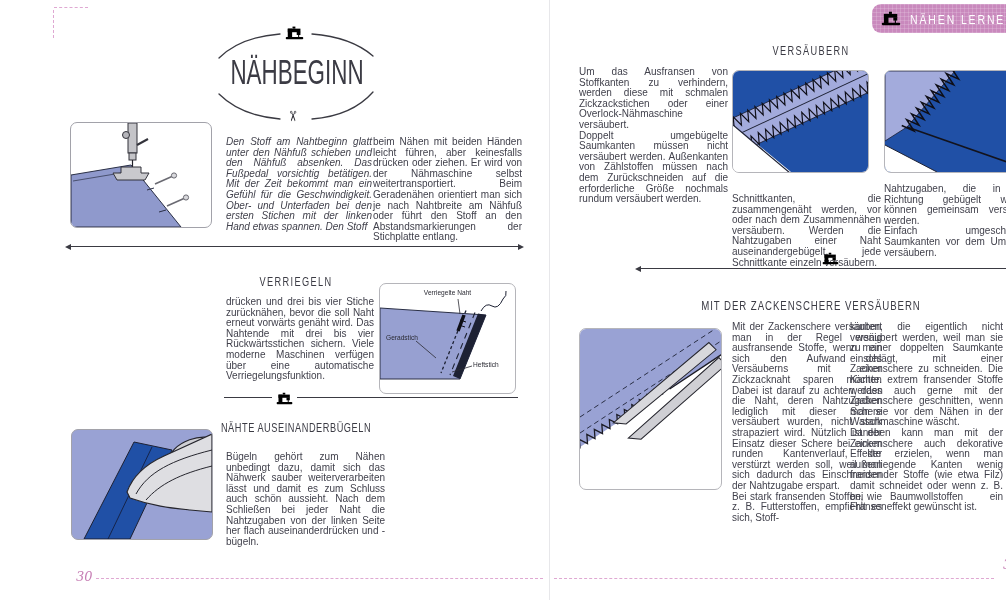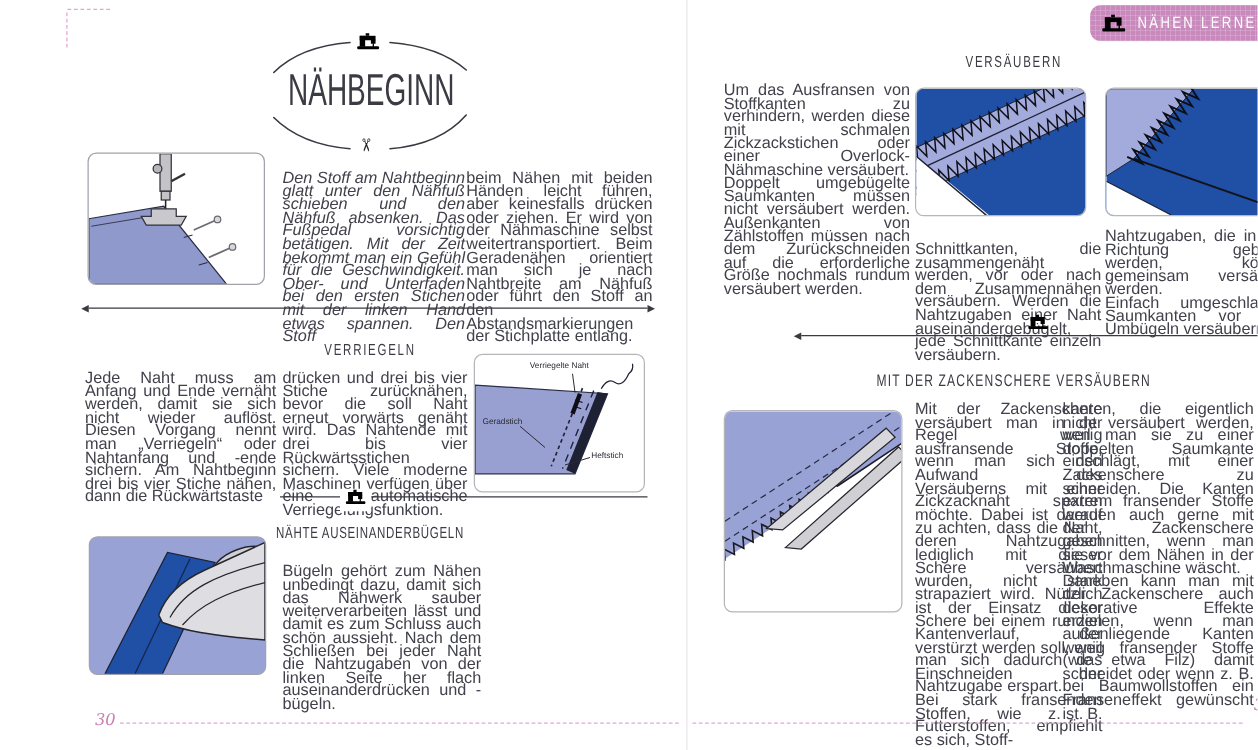--- a/index.html
+++ b/index.html
@@ -1,18 +1,18 @@
 <!DOCTYPE html>
 <html><head>
 <meta charset="utf-8">
 <style>
   html,body{margin:0;padding:0;background:#fff;}
   #spread{position:relative;width:1006px;height:600px;background:#fff;overflow:hidden;
           font-family:"Liberation Sans",sans-serif;color:#41414c;margin-left:46px;}
-  .txt{position:absolute;font-size:13px;line-height:10.6px;color:#41414c;
+  .txt{position:absolute;font-size:10px;line-height:10.6px;color:#41414c;
        text-align:justify;white-space:pre-line;}
   .hd{position:absolute;color:#3b3b44;font-weight:400;text-align:center;
       transform:scale(0.92,1.28);transform-origin:center top;}
   .box{position:absolute;background:#fff;border:1.4px solid #a2a2aa;border-radius:7px;overflow:hidden;}
   .box svg{display:block;width:100%;height:100%;}
   
   #hdr{position:absolute;left:826px;top:4px;width:190px;height:29px;border-radius:9px;
        background-color:#c989bd;
        background-image:repeating-linear-gradient(0deg,rgba(255,255,255,.16) 0 1px,transparent 1px 4px),
                         repeating-linear-gradient(90deg,rgba(255,255,255,.16) 0 1px,transparent 1px 4px);
@@ -107,21 +107,20 @@
       <path d="M76,67 l7,-2 M88,89 l7,-2" stroke="#2a2f45" stroke-width="1" fill="none"></path>
     </svg>
   </div>
 
   <div class="txt" style="left:180px;top:137px;width:146px;font-style:italic;">Den Stoff am Nahtbeginn glatt unter den Nähfuß schieben und den Nähfuß absenken. Das Fußpedal vorsichtig betätigen. Mit der Zeit bekommt man ein Gefühl für die Geschwindigkeit. Ober- und Unterfaden bei den ersten Stichen mit der linken Hand etwas spannen. Den Stoff</div>
   <div class="txt" style="left:327px;top:137px;width:149px;">beim Nähen mit beiden Händen leicht führen, aber keinesfalls drücken oder ziehen. Er wird von der Nähmaschine selbst weitertransportiert. Beim Geradenähen orientiert man sich je nach Nahtbreite am Nähfuß oder führt den Stoff an den Abstandsmarkierungen der Stichplatte entlang.</div>
 
   <div class="arrow" style="left:25px;top:246px;width:447px;"></div>
 
   <div class="hd" style="left:150px;top:274px;width:200px;font-size:10px;letter-spacing:1.5px;">VERRIEGELN</div>
-  <div class="txt" style="left:22px;top:297px;width:153px;">Jede Naht muss am Anfang und Ende vernäht werden, damit sie sich nicht wieder auflöst. Diesen Vorgang nennt man „Verriegeln“ oder Nahtanfang und -ende sichern. Am Nahtbeginn drei bis vier Stiche nähen, dann die Rückwärtstaste</div>
   <div class="txt" style="left:180px;top:297px;width:148px;">drücken und drei bis vier Stiche zurücknähen, bevor die soll Naht erneut vorwärts genäht wird. Das Nahtende mit drei bis vier Rückwärtsstichen sichern. Viele moderne Maschinen verfügen über eine automatische Verriegelungsfunktion.</div>
 
   <div class="box" style="left:333px;top:283px;width:135px;height:109px;border-width:1px;border-color:#b5b5ba;">
     <svg viewBox="0 0 135 109" style="position:absolute;left:0;top:0;">
       <polygon points="0,24 106,31 80,95 0,95" fill="#97a0d1" stroke="#2a2f45" stroke-width="1"></polygon>
       <polygon points="106,31 98,29.5 73,92 80,95" fill="#1d2133"></polygon>
       <path d="M95,28.5 L70,91" stroke="#1d2133" stroke-width="1.1" stroke-dasharray="6,5" fill="none"></path>
       <path d="M86,26.5 L61,89" stroke="#1d2133" stroke-width="1.3" stroke-dasharray="3,2.5" fill="none"></path>
       <path d="M84,31 L78,47" stroke="#0e0e16" stroke-width="3.5" fill="none"></path>
       <path d="M80,36 l6,2 M79,41 l6,2" stroke="#0e0e16" stroke-width="1" fill="none"></path>

